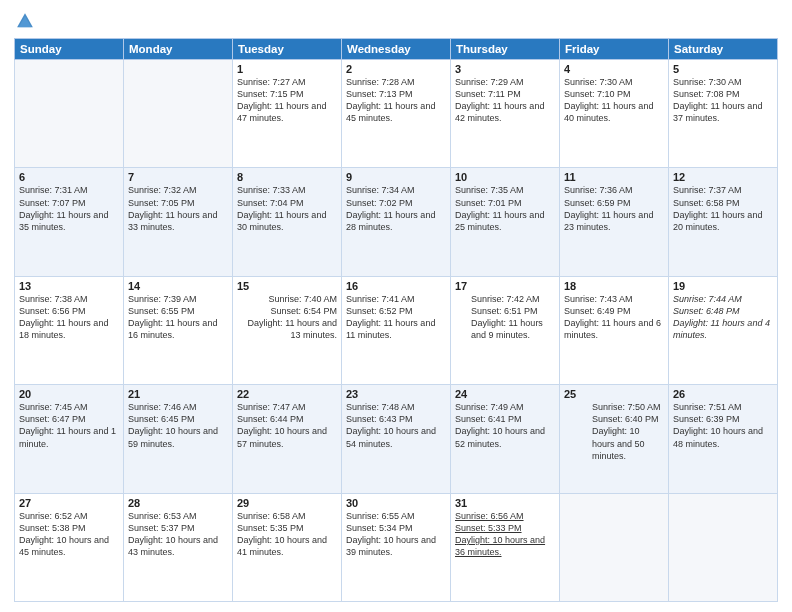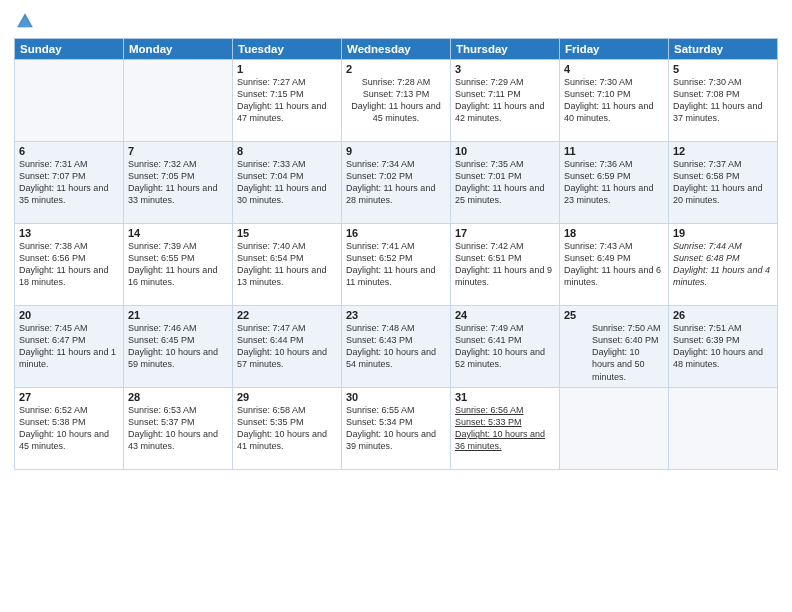--- a/index.html
+++ b/index.html
@@ -5,21 +5,21 @@
     * { margin: 0; padding: 0; box-sizing: border-box; }
     body {
       font-family: Arial, sans-serif;
       background: #fff;
       width: 792px;
       height: 612px;
       overflow: hidden;
     }
     .page {
       width: 792px;
-      height: 468px;
+      height: 612px;
       display: flex;
       flex-direction: column;
       padding: 10px 14px 10px 14px;
     }
     .header {
       display: flex;
       justify-content: space-between;
       align-items: flex-start;
       margin-bottom: 6px;
     }
@@ -139,21 +139,21 @@
           <td class="empty"></td>
           <td class="empty"></td>
           <td>
             <span class="day-num">1</span>
             <div class="day-info" style="white-space: pre-line;">Sunrise: 7:27 AM
 Sunset: 7:15 PM
 Daylight: 11 hours and 47 minutes.</div>
           </td>
           <td>
             <span class="day-num">2</span>
-            <div class="day-info" style="white-space: pre-line; text-align: center;">Sunrise: 7:28 AM
+            <div class="day-info" style="white-space: pre-line;">Sunrise: 7:28 AM
 Sunset: 7:13 PM
 Daylight: 11 hours and 45 minutes.</div>
           </td>
           <td>
             <span class="day-num">3</span>
             <div class="day-info" style="white-space: pre-line;">Sunrise: 7:29 AM
 Sunset: 7:11 PM
 Daylight: 11 hours and 42 minutes.</div>
           </td>
           <td>
@@ -221,33 +221,33 @@
 Daylight: 11 hours and 18 minutes.</div>
           </td>
           <td>
             <span class="day-num">14</span>
             <div class="day-info" style="white-space: pre-line;">Sunrise: 7:39 AM
 Sunset: 6:55 PM
 Daylight: 11 hours and 16 minutes.</div>
           </td>
           <td>
             <span class="day-num">15</span>
-            <div class="day-info" style="white-space: pre-line;">Sunrise: 7:40 AM
+            <div class="day-info" style="white-space: pre-line; text-align: right;">Sunrise: 7:40 AM
 Sunset: 6:54 PM
 Daylight: 11 hours and 13 minutes.</div>
           </td>
           <td>
             <span class="day-num">16</span>
             <div class="day-info" style="white-space: pre-line;">Sunrise: 7:41 AM
 Sunset: 6:52 PM
 Daylight: 11 hours and 11 minutes.</div>
           </td>
           <td>
             <span class="day-num">17</span>
-            <div class="day-info" style="white-space: pre-line;">Sunrise: 7:42 AM
+            <div class="day-info" style="white-space: pre-line; margin-left: 16px;">Sunrise: 7:42 AM
 Sunset: 6:51 PM
 Daylight: 11 hours and 9 minutes.</div>
           </td>
           <td>
             <span class="day-num">18</span>
             <div class="day-info" style="white-space: pre-line;">Sunrise: 7:43 AM
 Sunset: 6:49 PM
 Daylight: 11 hours and 6 minutes.</div>
           </td>
           <td>

